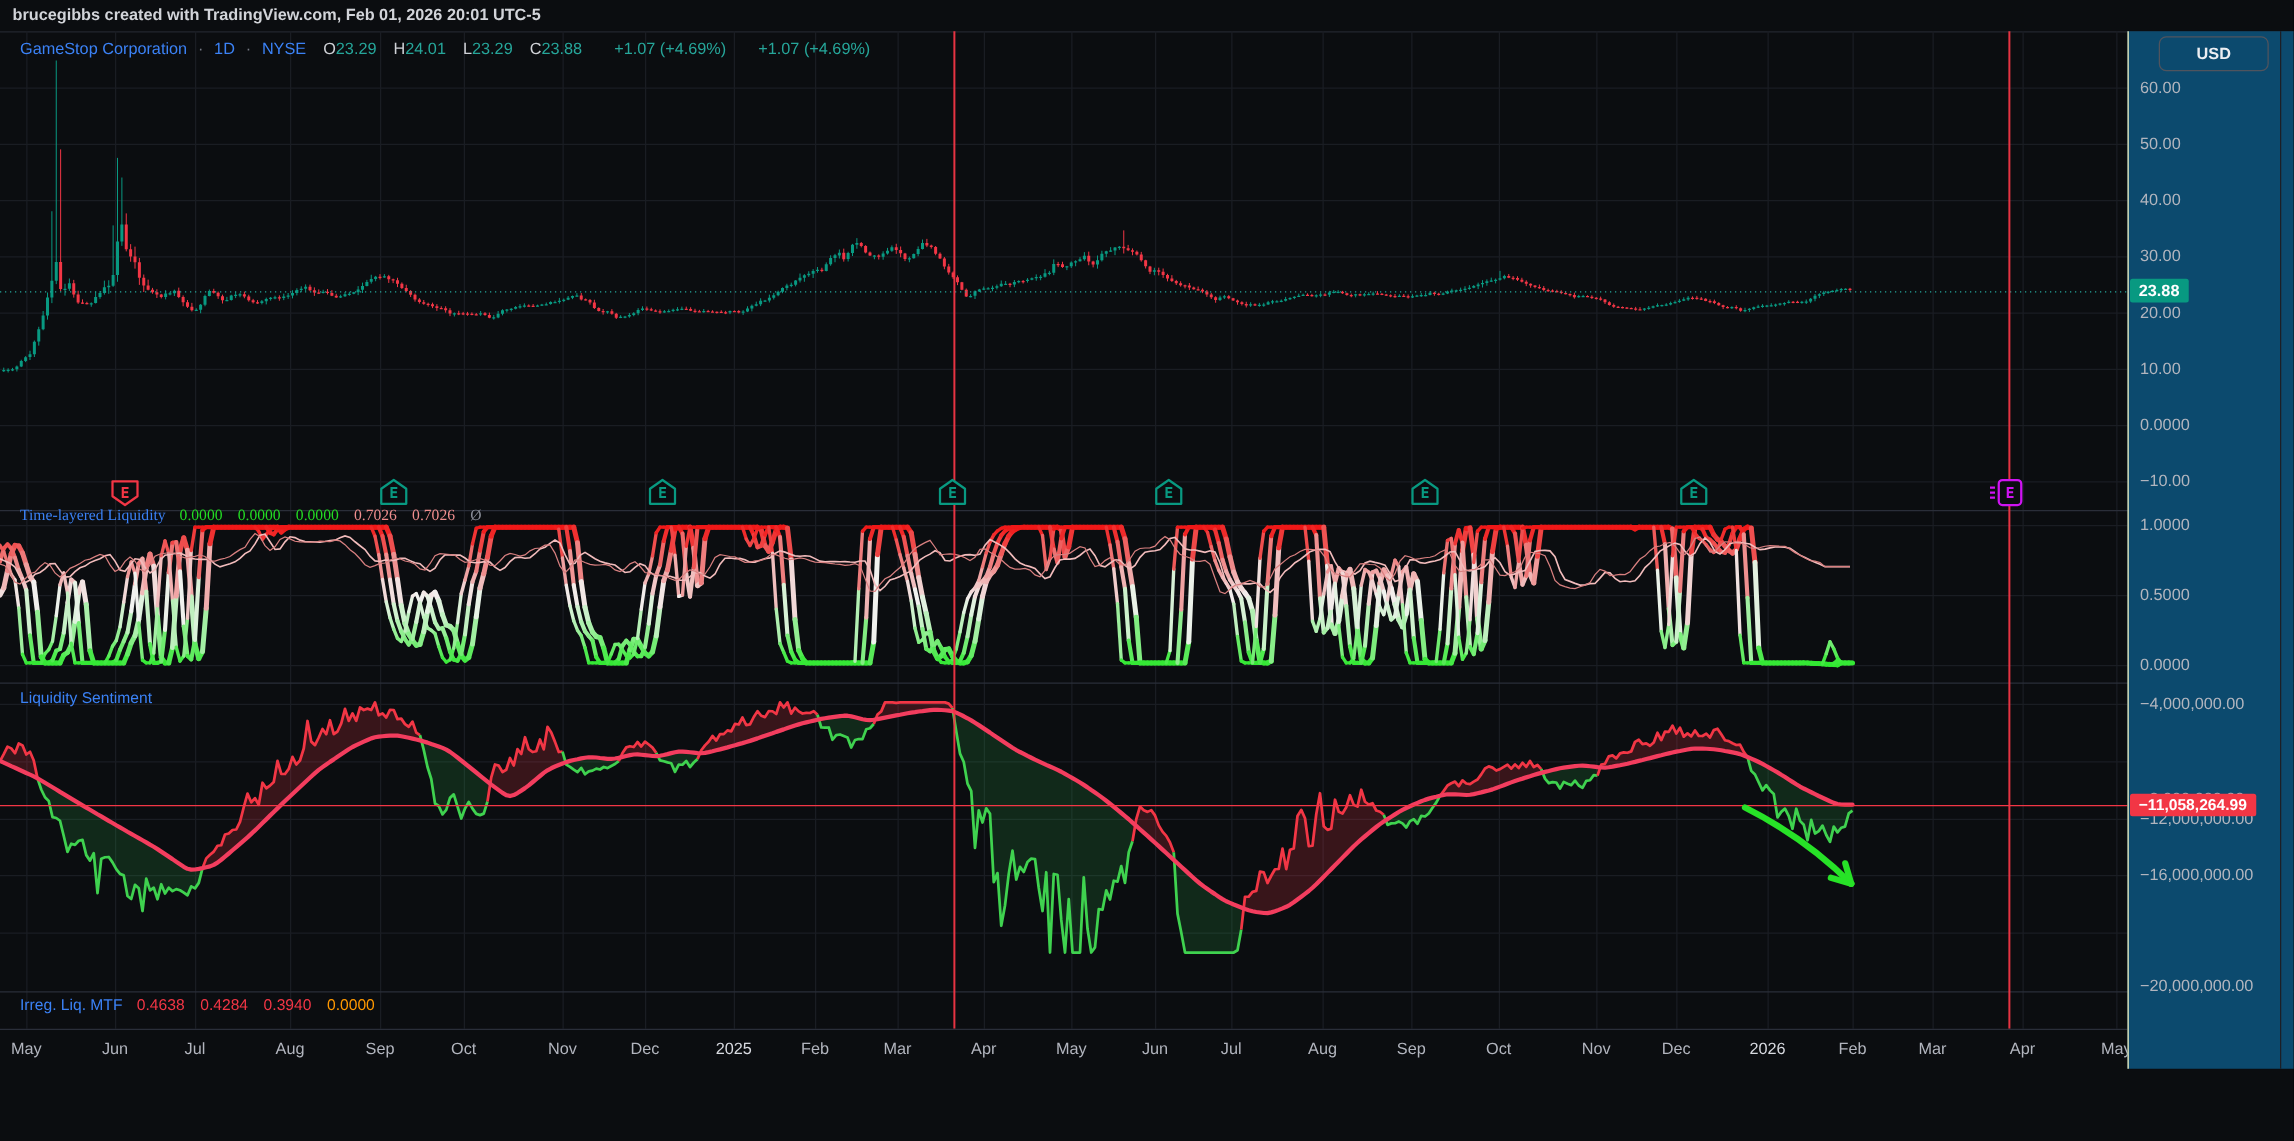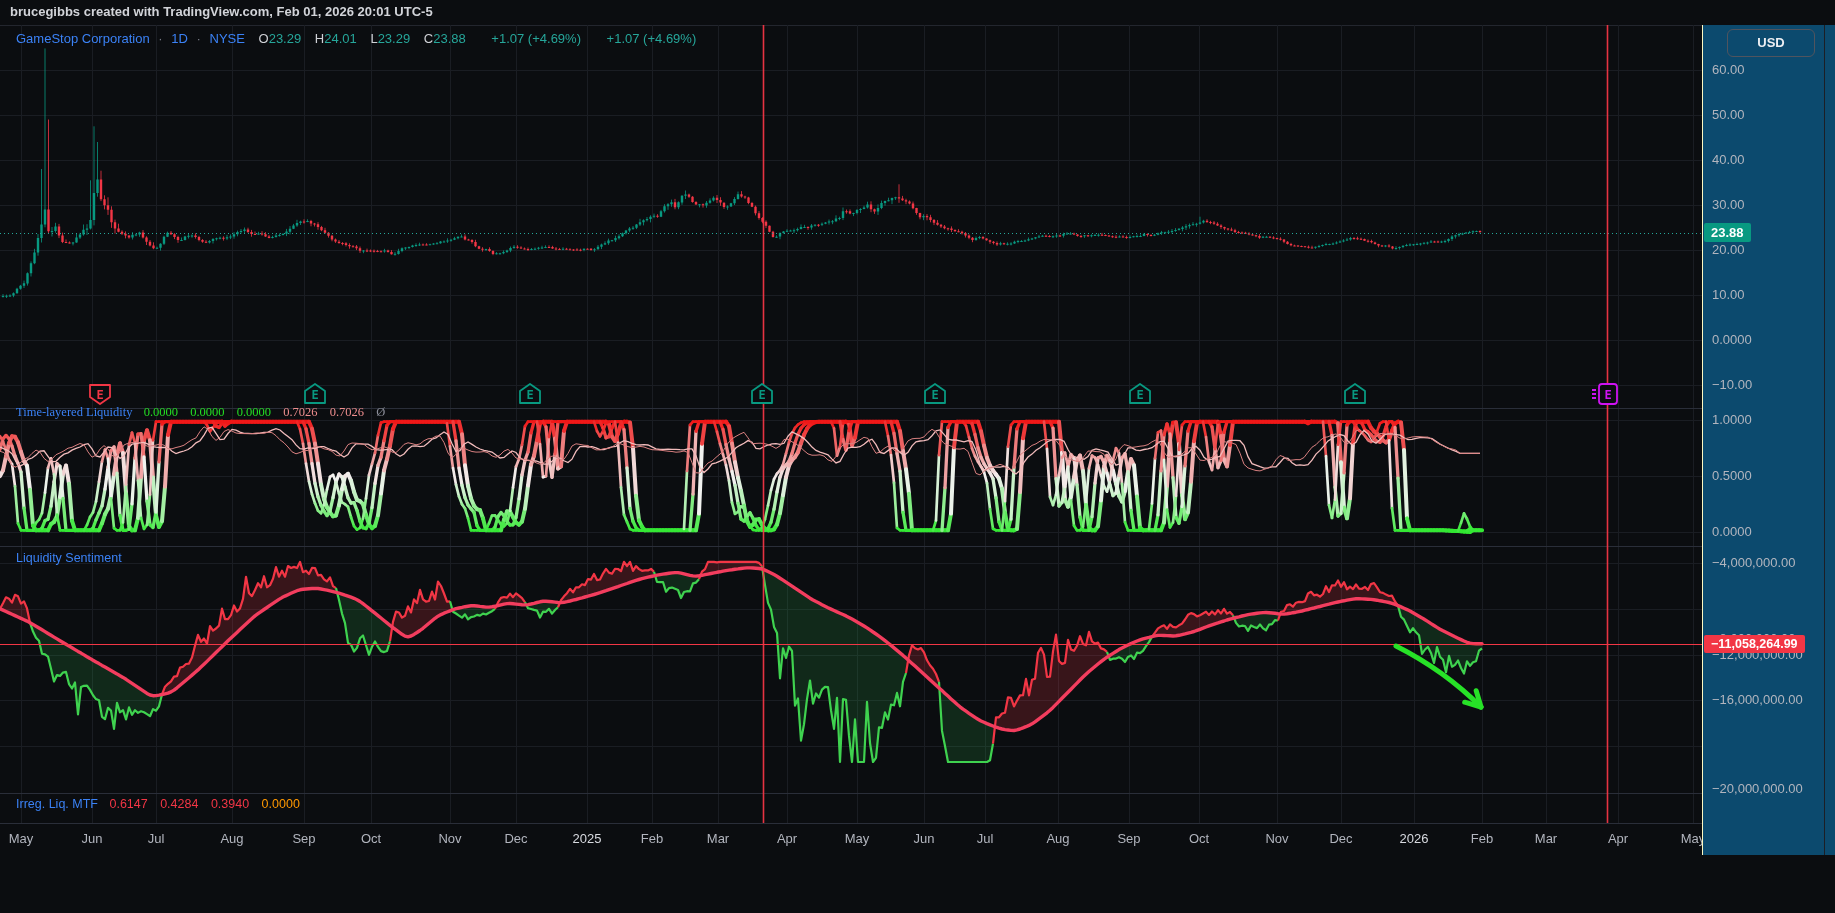--- a/index.html
+++ b/index.html
@@ -1696,21 +1696,21 @@
     <span class="val val-p">0.7026</span>
     <span class="val val-gray">Ø</span>
   </div>
 
   <div class="legend sub ls">
     <span class="t">Liquidity Sentiment</span>
   </div>
 
   <div class="legend sub mtf">
     <span class="t">Irreg. Liq. MTF</span>
-    <span class="val val-r">0.6147</span>
+    <span class="val val-r">0.4638</span>
     <span class="val val-r">0.4284</span>
     <span class="val val-r">0.3940</span>
     <span class="val val-o">0.0000</span>
   </div>
 
   <div id="time-axis">
       <span class="month" style="left: 21px;">May</span>
       <span class="month" style="left: 92px;">Jun</span>
       <span class="month" style="left: 156px;">Jul</span>
       <span class="month" style="left: 232px;">Aug</span>

